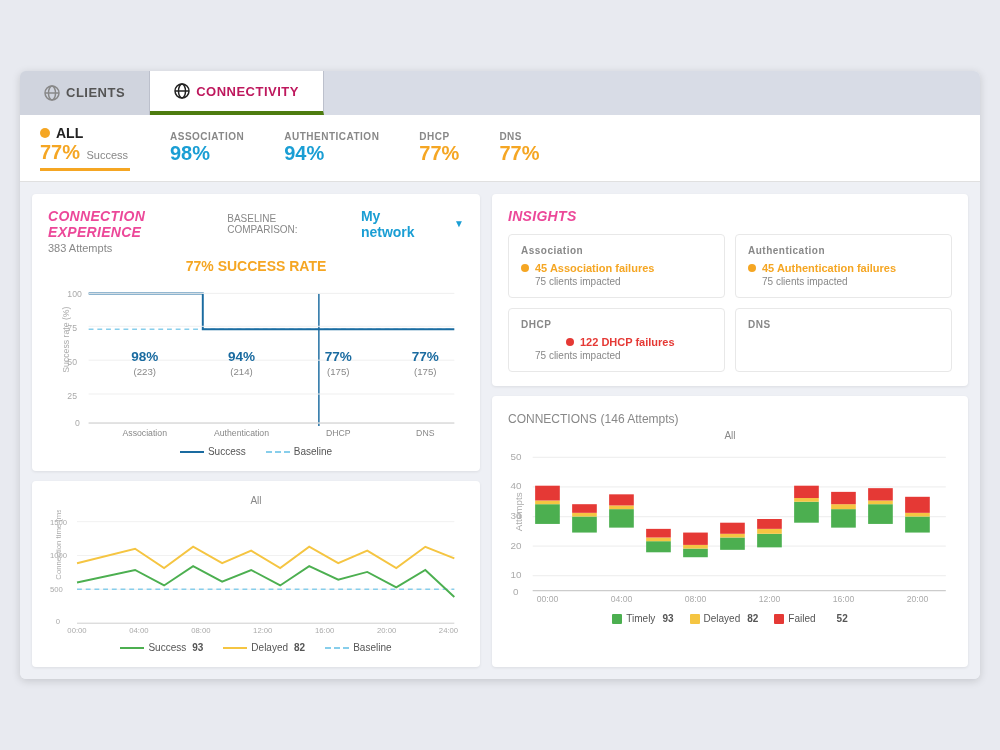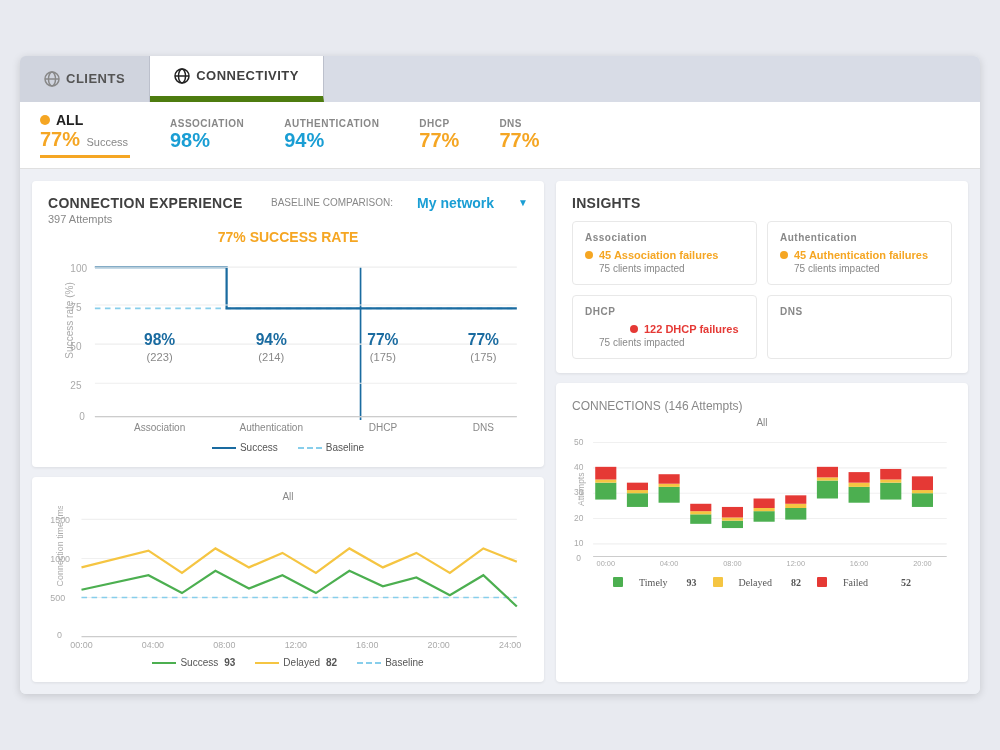--- a/index.html
+++ b/index.html
@@ -34,22 +34,23 @@
       cursor: pointer;
       font-size: 13px;
       font-weight: bold;
       color: #555;
       letter-spacing: 0.5px;
       background: #d0d4de;
       border-right: 1px solid #bcc0cc;
     }
     .tab.active {
       background: #fff;
-      color: #404040;
-      border-bottom: 6px solid #4d7c0f;
+      color: #be185d;
+      border-bottom: 4px solid #4d7c0f;
+      align-items: flex-end;
     }
     .tab .globe-icon {
       width: 16px;
       height: 16px;
     }
     
     .metric-bar {
       background: #fff;
       display: flex;
       align-items: center;
@@ -121,22 +122,23 @@
     }
     .panel-card {
       background: #fff;
       border-radius: 4px;
       padding: 14px 16px;
       box-shadow: 0 1px 3px rgba(0,0,0,0.08);
     }
     .card-title {
       font-size: 14px;
       font-weight: bold;
-      color: #404040;
+      color: #ec4899;
       letter-spacing: 0.3px;
+      font-style: italic;
     }
     .card-subtitle {
       font-size: 11px;
       color: #888;
       margin-top: 2px;
     }
     .baseline-row {
       display: flex;
       align-items: center;
       gap: 24px;
@@ -212,21 +214,21 @@
       height: 2px;
       background: #f5c542;
     }
     .legend-line-blue-dashed {
       width: 24px;
       height: 2px;
       border-top: 2px dashed #87ceeb;
     }
     
     .right-panel {
-      width: 412px;
+      width: 476px;
       display: flex;
       flex-direction: column;
       gap: 10px;
     }
     .insights-card {
       background: #fff;
       border-radius: 4px;
       padding: 14px 16px;
       box-shadow: 0 1px 3px rgba(0,0,0,0.08);
     }
@@ -298,23 +300,22 @@
     .bar-legend {
       display: flex;
       justify-content: center;
       gap: 16px;
       margin-top: 8px;
       font-size: 10px;
       color: #555;
     }
     .bar-legend-item {
       display: flex;
-      align-items: flex-start;
-      gap: 16px;
-      font-family: Liberation Serif, serif;
+      align-items: center;
+      gap: 4px;
     }
     .bar-legend-dot {
       width: 10px;
       height: 10px;
       border-radius: 1px;
     }
     .bar-legend-dot.green { background: #4caf50; }
     .bar-legend-dot.yellow { background: #f5c542; }
     .bar-legend-dot.red { background: #e53935; }
     .legend-count {
@@ -375,21 +376,21 @@
   </div>
 
   <div class="content-area">
 
     <div class="left-panel">
 
       <div class="panel-card">
         <div class="chart-header">
           <div>
             <div class="card-title">CONNECTION EXPERIENCE</div>
-            <div class="card-subtitle">397 Attempts</div>
+            <div class="card-subtitle">383 Attempts</div>
           </div>
           <div class="baseline-row">
             <span>BASELINE COMPARISON:</span>
             <span class="network-link">My network</span>
             <span style="color:#1a9ed4;font-size:10px;">▼</span>
           </div>
         </div>
         <div class="success-rate-label">77% SUCCESS RATE</div>
 
         <svg class="chart-svg" viewBox="0 0 430 170" style="display:block;">

